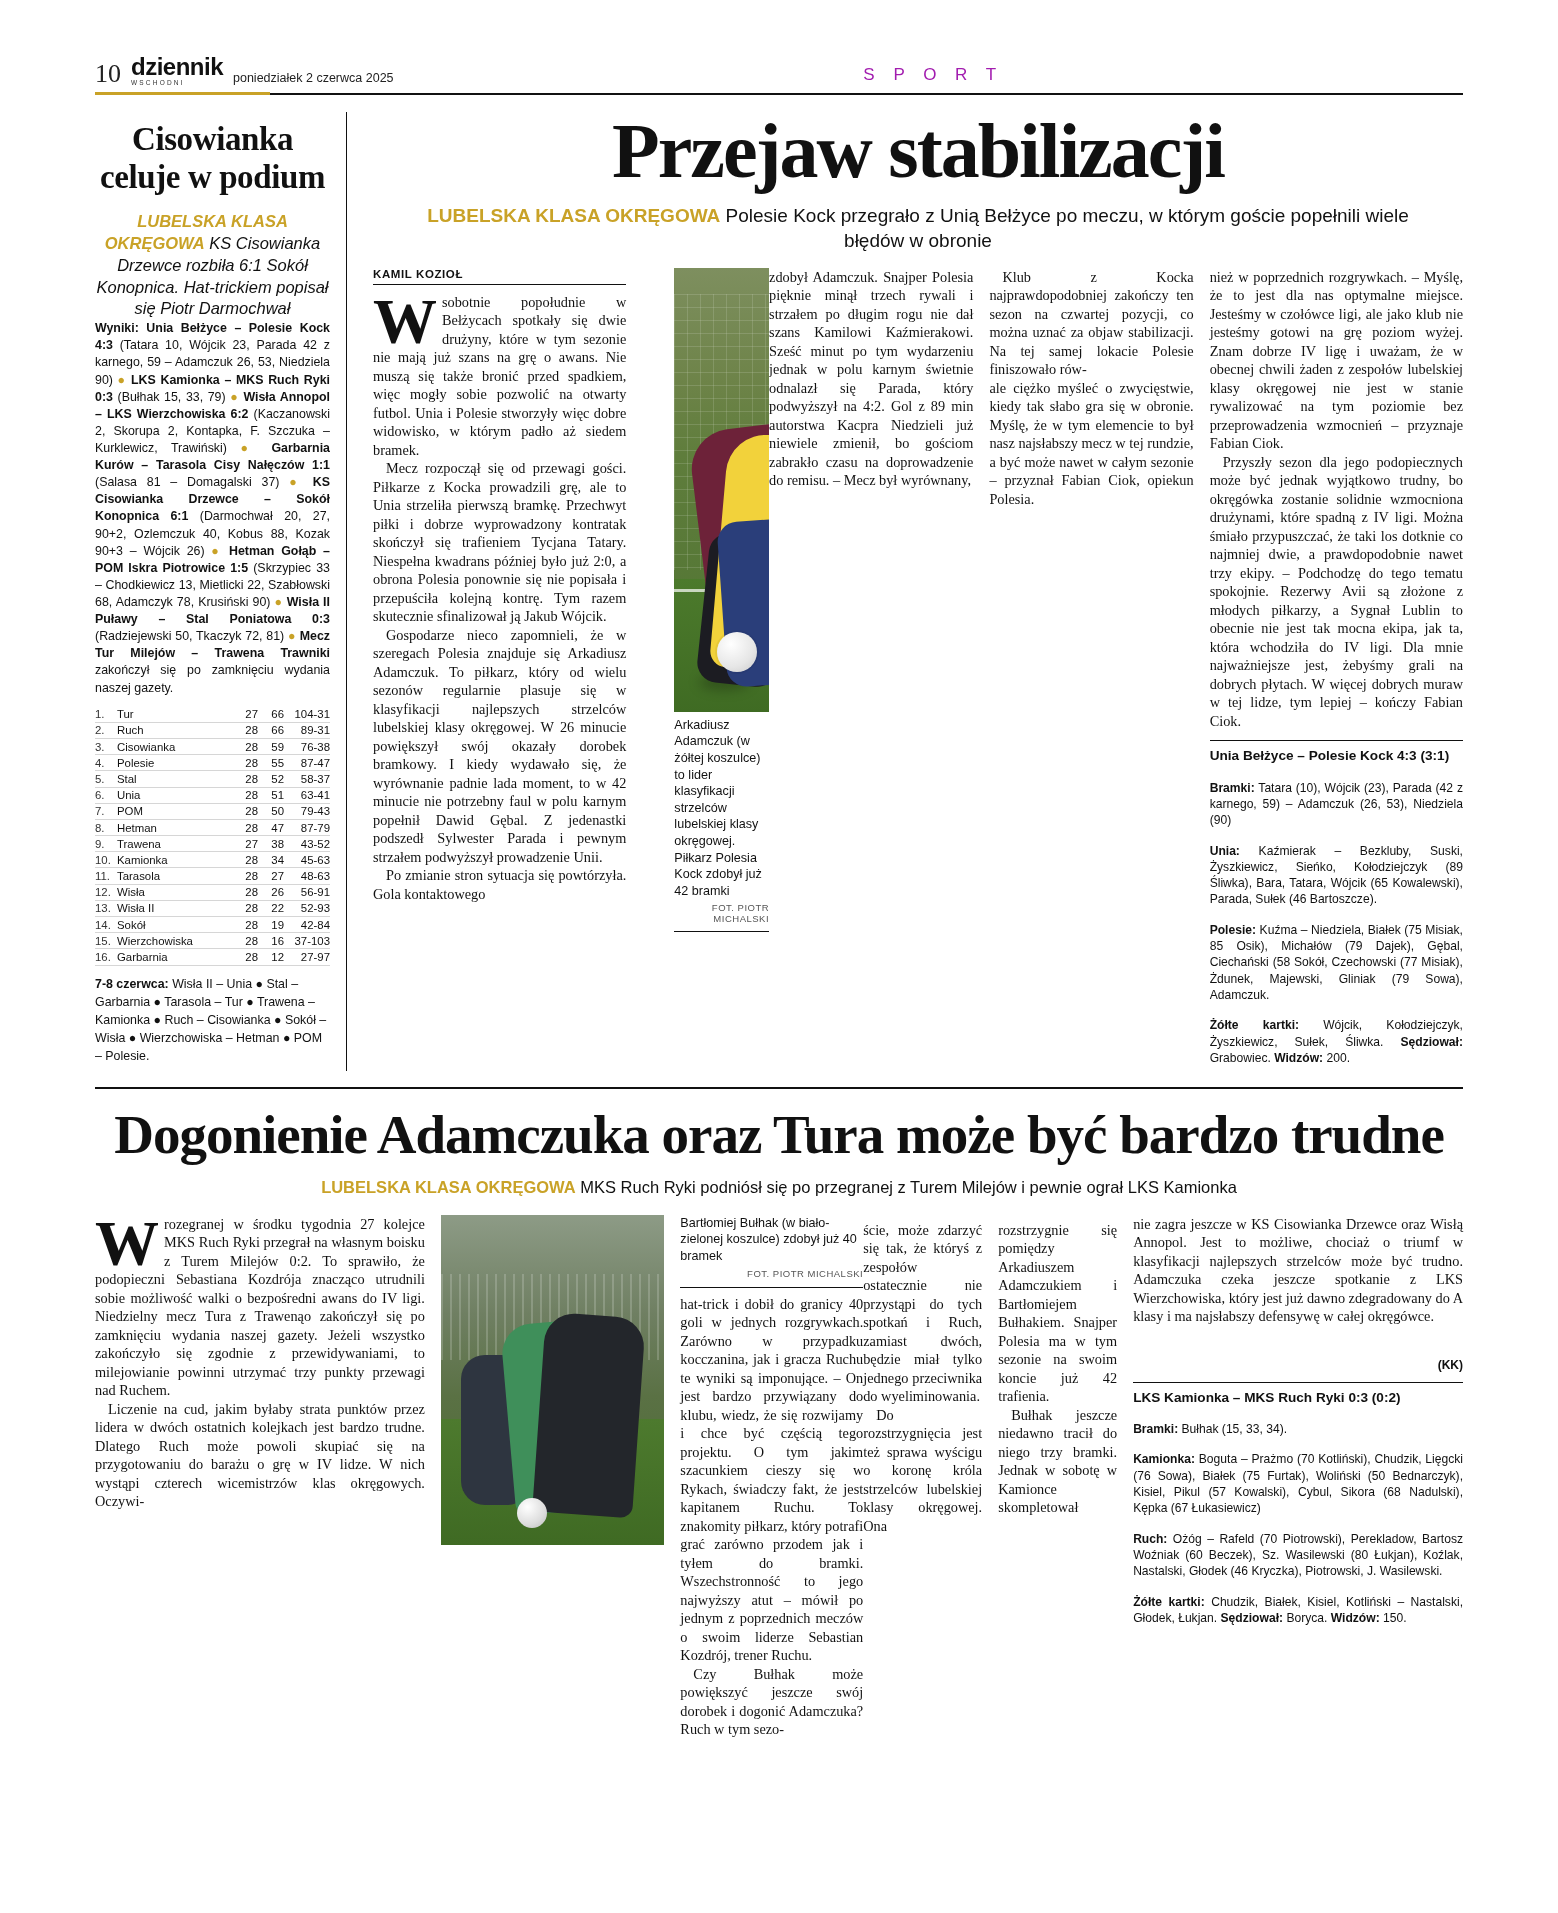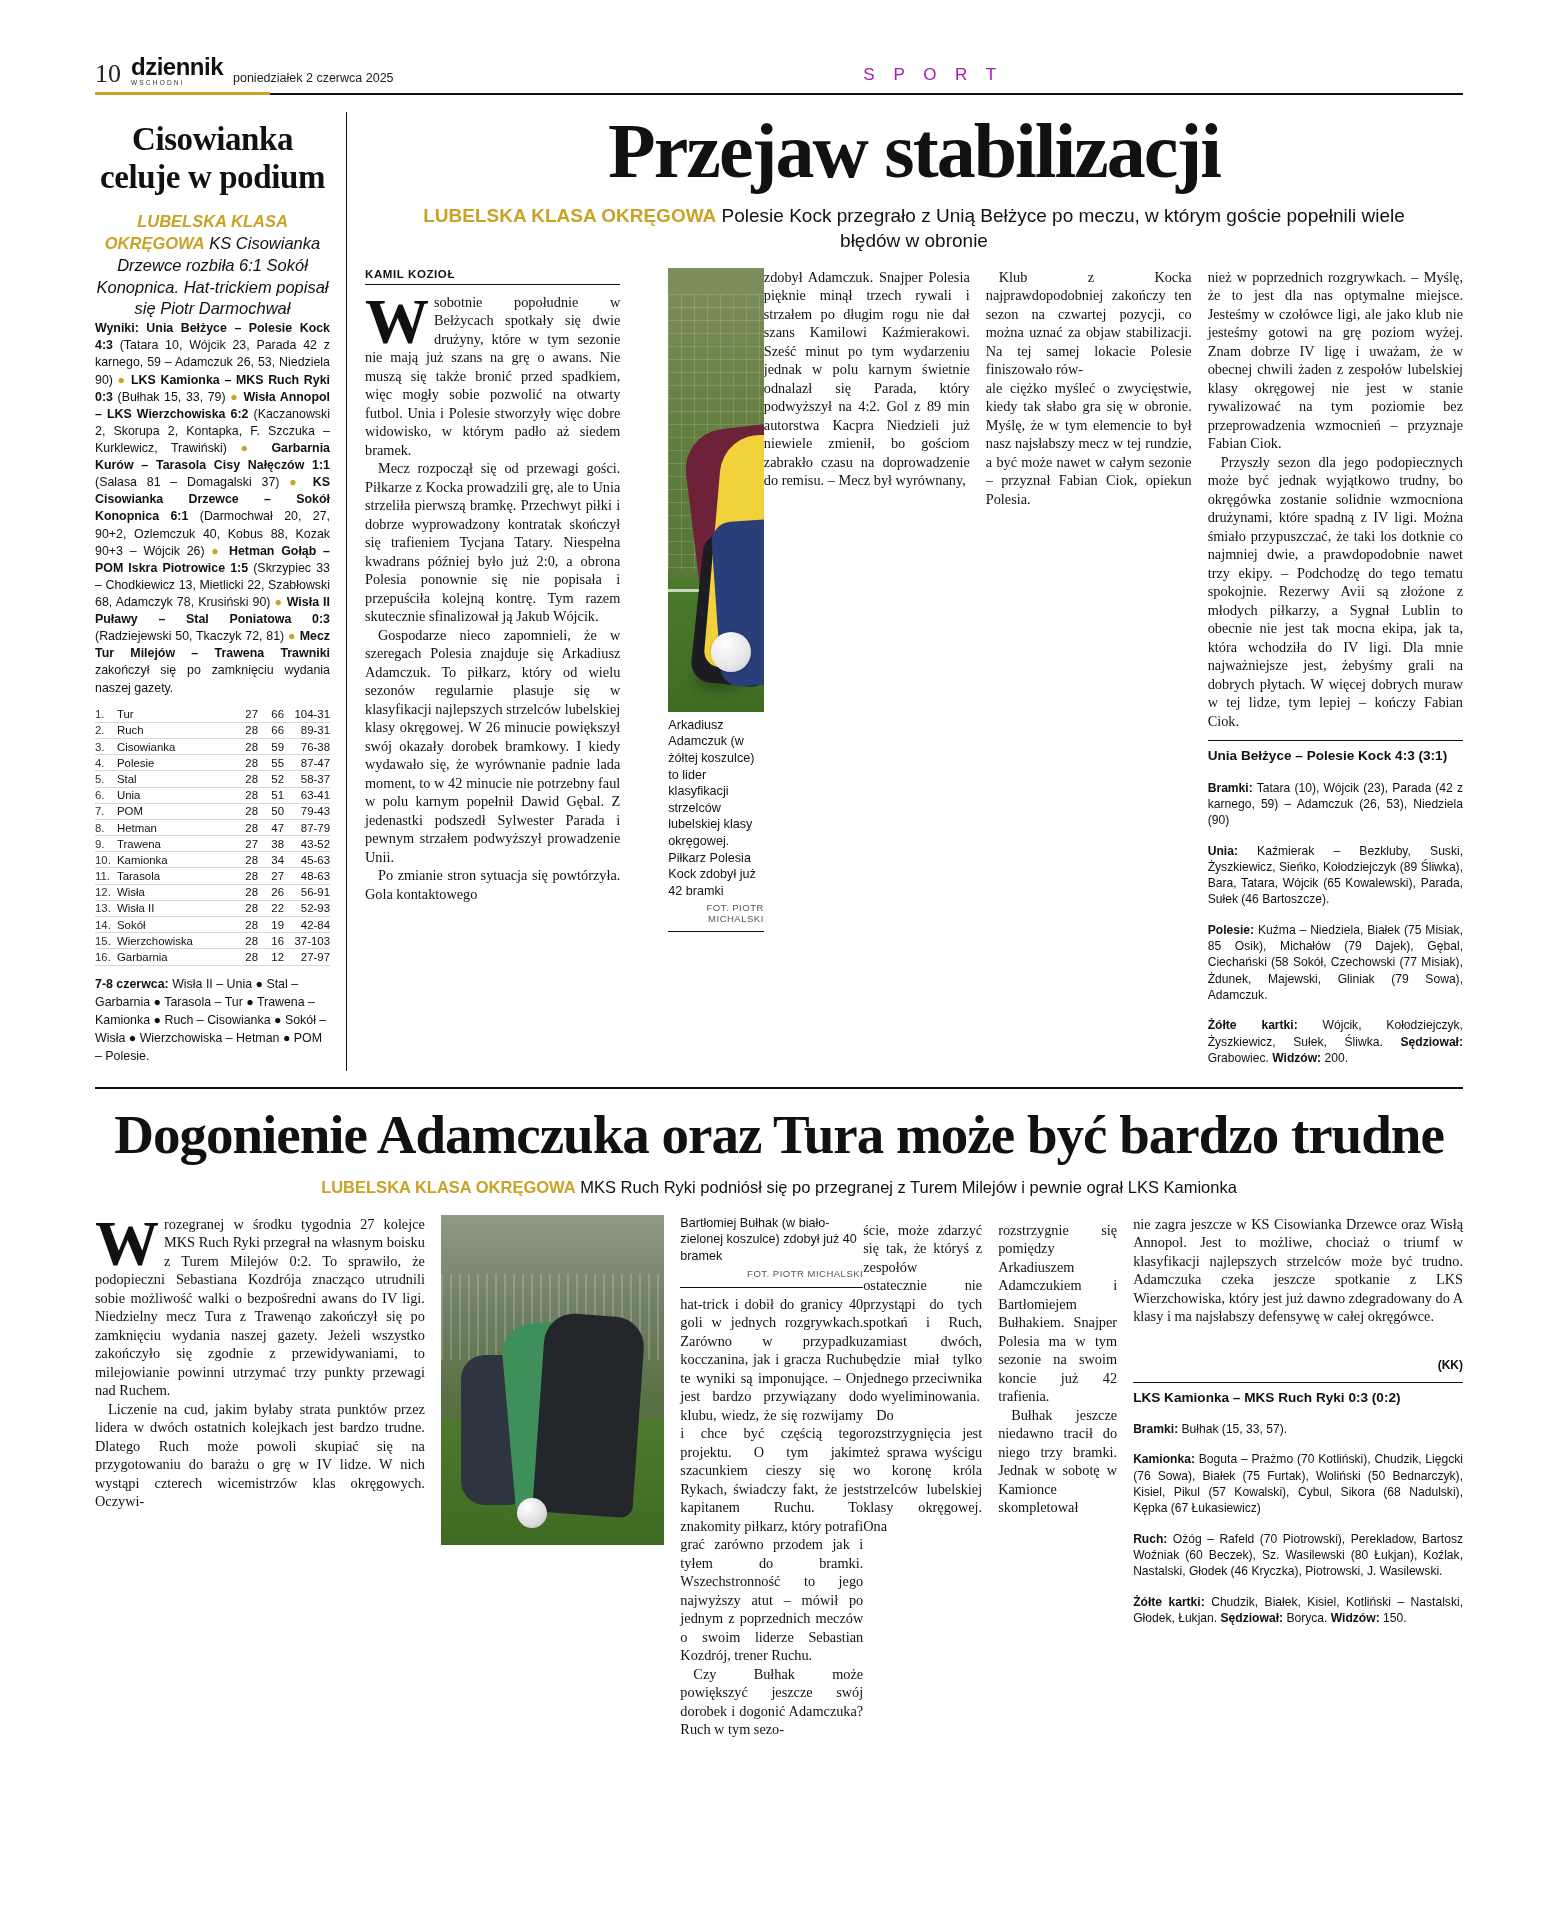--- a/index.html
+++ b/index.html
@@ -22,21 +22,21 @@
   .mast-logo .sub{display:block;font-size:6.5px;font-weight:400;letter-spacing:2.2px;color:#333;margin-top:1px;}
   .mast-date{font-family:"Liberation Sans",sans-serif;font-size:12.5px;color:#222;padding-bottom:2px;}
   .mast-sport{
     flex:1;text-align:center;font-family:"Liberation Sans",sans-serif;
     font-size:17px;letter-spacing:7px;color:#a21caf;padding-bottom:2px;
   }
   .rule-top{margin:0 95px;border-bottom:2px solid #111;}
   .rule-gold{margin:0 95px;border-bottom:3px solid #c9a227;width:175px;position:relative;top:-3px;}
 
   
-  .content{padding:14px 95px 0 95px;display:flex;gap:0;}
+  .content{padding:14px 95px 0 95px;display:flex;gap:8px;}
   .col-left{width:252px;flex:0 0 252px;padding-right:16px;box-sizing:border-box;border-right:1px solid #111;}
   .col-right{flex:1;padding-left:18px;box-sizing:border-box;}
 
   
   .left-head{
     font-family:"Liberation Serif",serif;font-weight:700;font-size:33px;line-height:1.18;
     text-align:center;margin:8px 0 14px 0;letter-spacing:-0.4px;
   }
   .lead{font-family:"Liberation Sans",sans-serif;font-size:16.5px;line-height:1.32;text-align:center;font-style:italic;}
   .lead b{color:#c9a227;font-weight:700;}
@@ -404,21 +404,21 @@
             <p class="body">Bułhak jeszcze niedawno tracił do niego trzy bramki. Jednak w sobotę w Kamionce skompletował</p>
           </div>
         </div>
       </div>
 
       <div class="c">
         <p class="body first">nie zagra jeszcze w KS Cisowianka Drzewce oraz Wisłą Annopol. Jest to możliwe, chociaż o triumf w klasyfikacji najlepszych strzelców może być trudno. Adamczuka czeka jeszcze spotkanie z LKS Wierzchowiska, który jest już dawno zdegradowany do A klasy i ma najsłabszy defensywę w całej okręgówce.</p>
         <div class="kk">(KK)</div>
         <div class="statbox">
           <div class="t">LKS Kamionka – MKS Ruch Ryki 0:3 (0:2)</div>
-          <p><b>Bramki:</b><span> Bułhak (15, 33, 57).</span></p>
+          <p><b>Bramki:</b><span> Bułhak (15, 33, 34).</span></p>
           <p><b>Kamionka:</b><span> Boguta – Prażmo (70 Kotliński), Chudzik, Lięgcki (76 Sowa), Białek (75 Furtak), Woliński (50 Bednarczyk), Kisiel, Pikul (57 Kowalski), Cybul, Sikora (68 Nadulski), Kępka (67 Łukasiewicz)</span></p>
           <p><b>Ruch:</b><span> Ożóg – Rafeld (70 Piotrowski), Perekladow, Bartosz Woźniak (60 Beczek), Sz. Wasilewski (80 Łukjan), Koźlak, Nastalski, Głodek (46 Kryczka), Piotrowski, J. Wasilewski.</span></p>
           <p>
             <b>Żółte kartki:</b><span> Chudzik, Białek, Kisiel, Kotliński – Nastalski, Głodek, Łukjan. </span><b>Sędziował:</b><span> Boryca. </span><b>Widzów:</b><span> 150.</span>
           </p>
         </div>
       </div>
     </div>
   </div>
 

